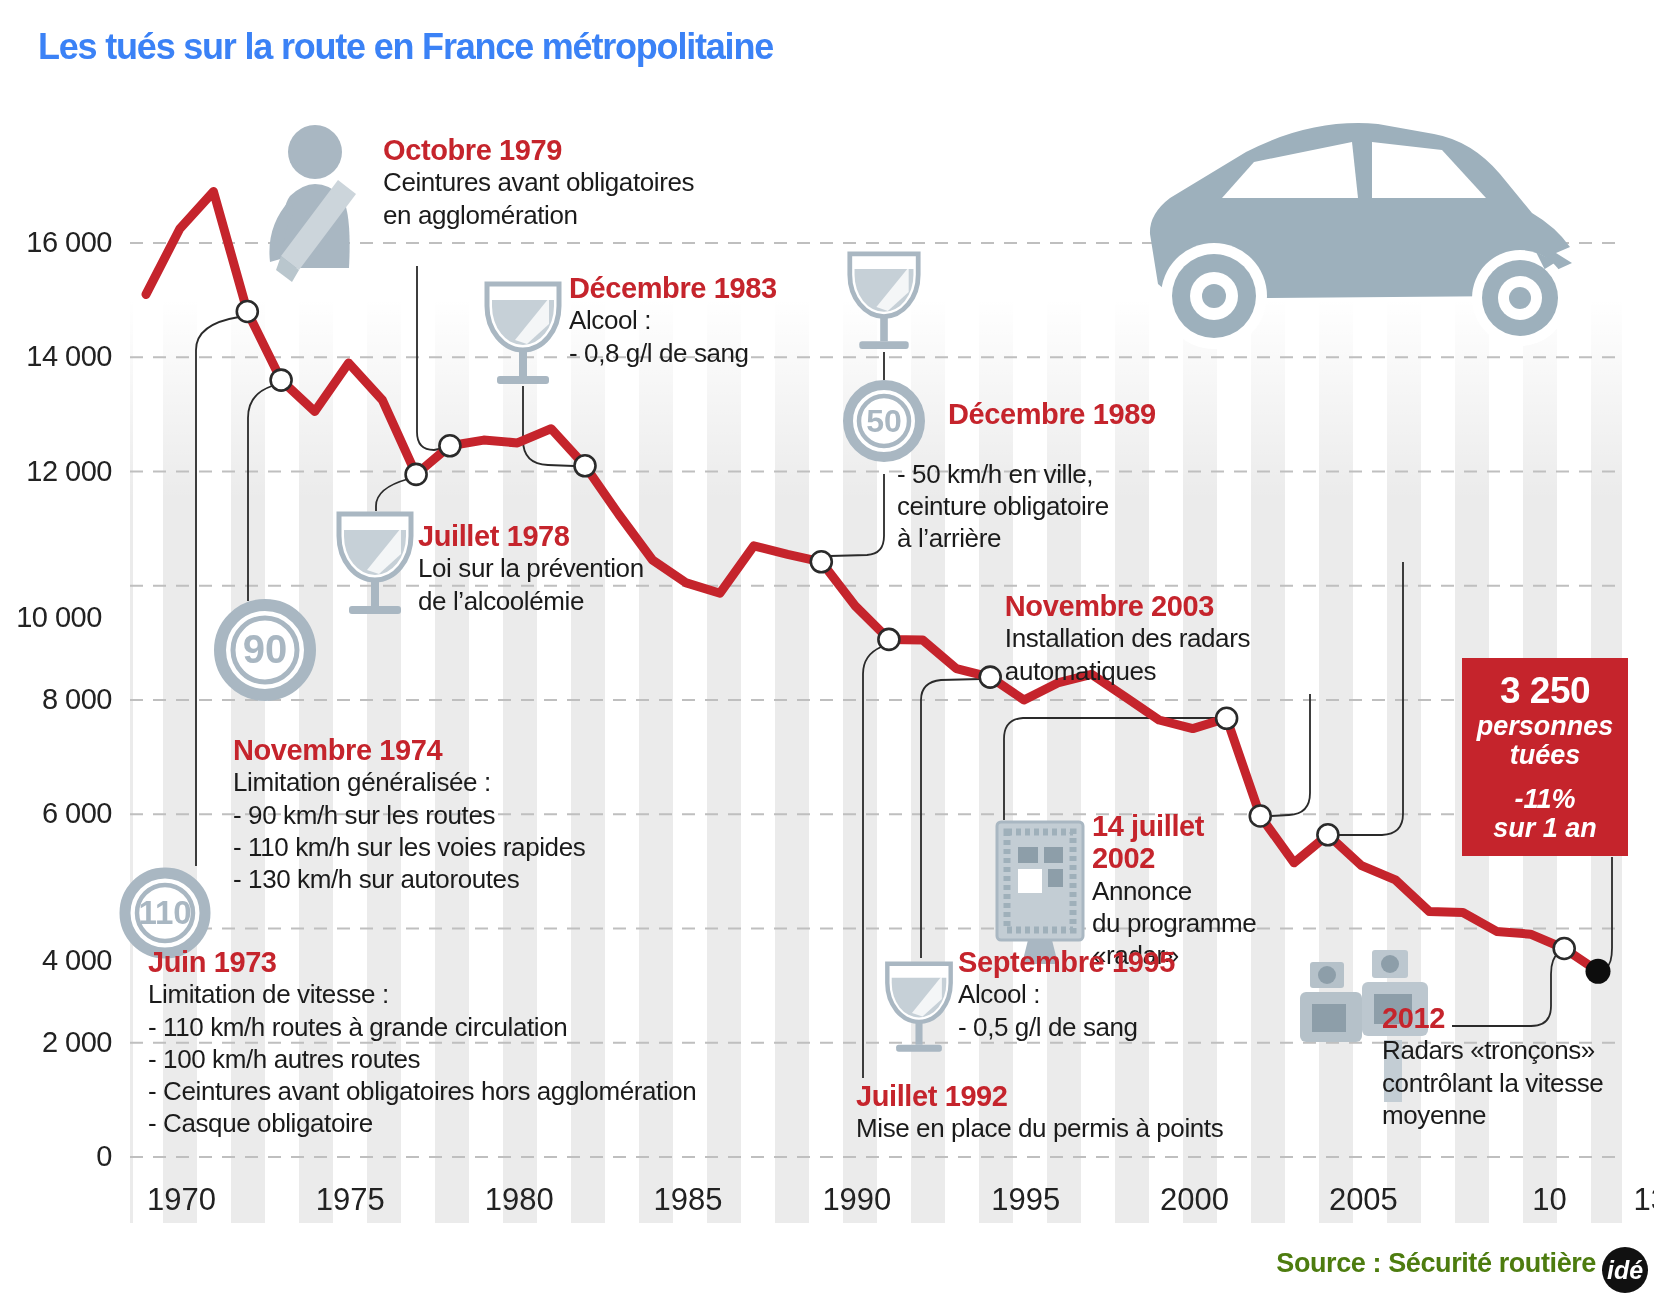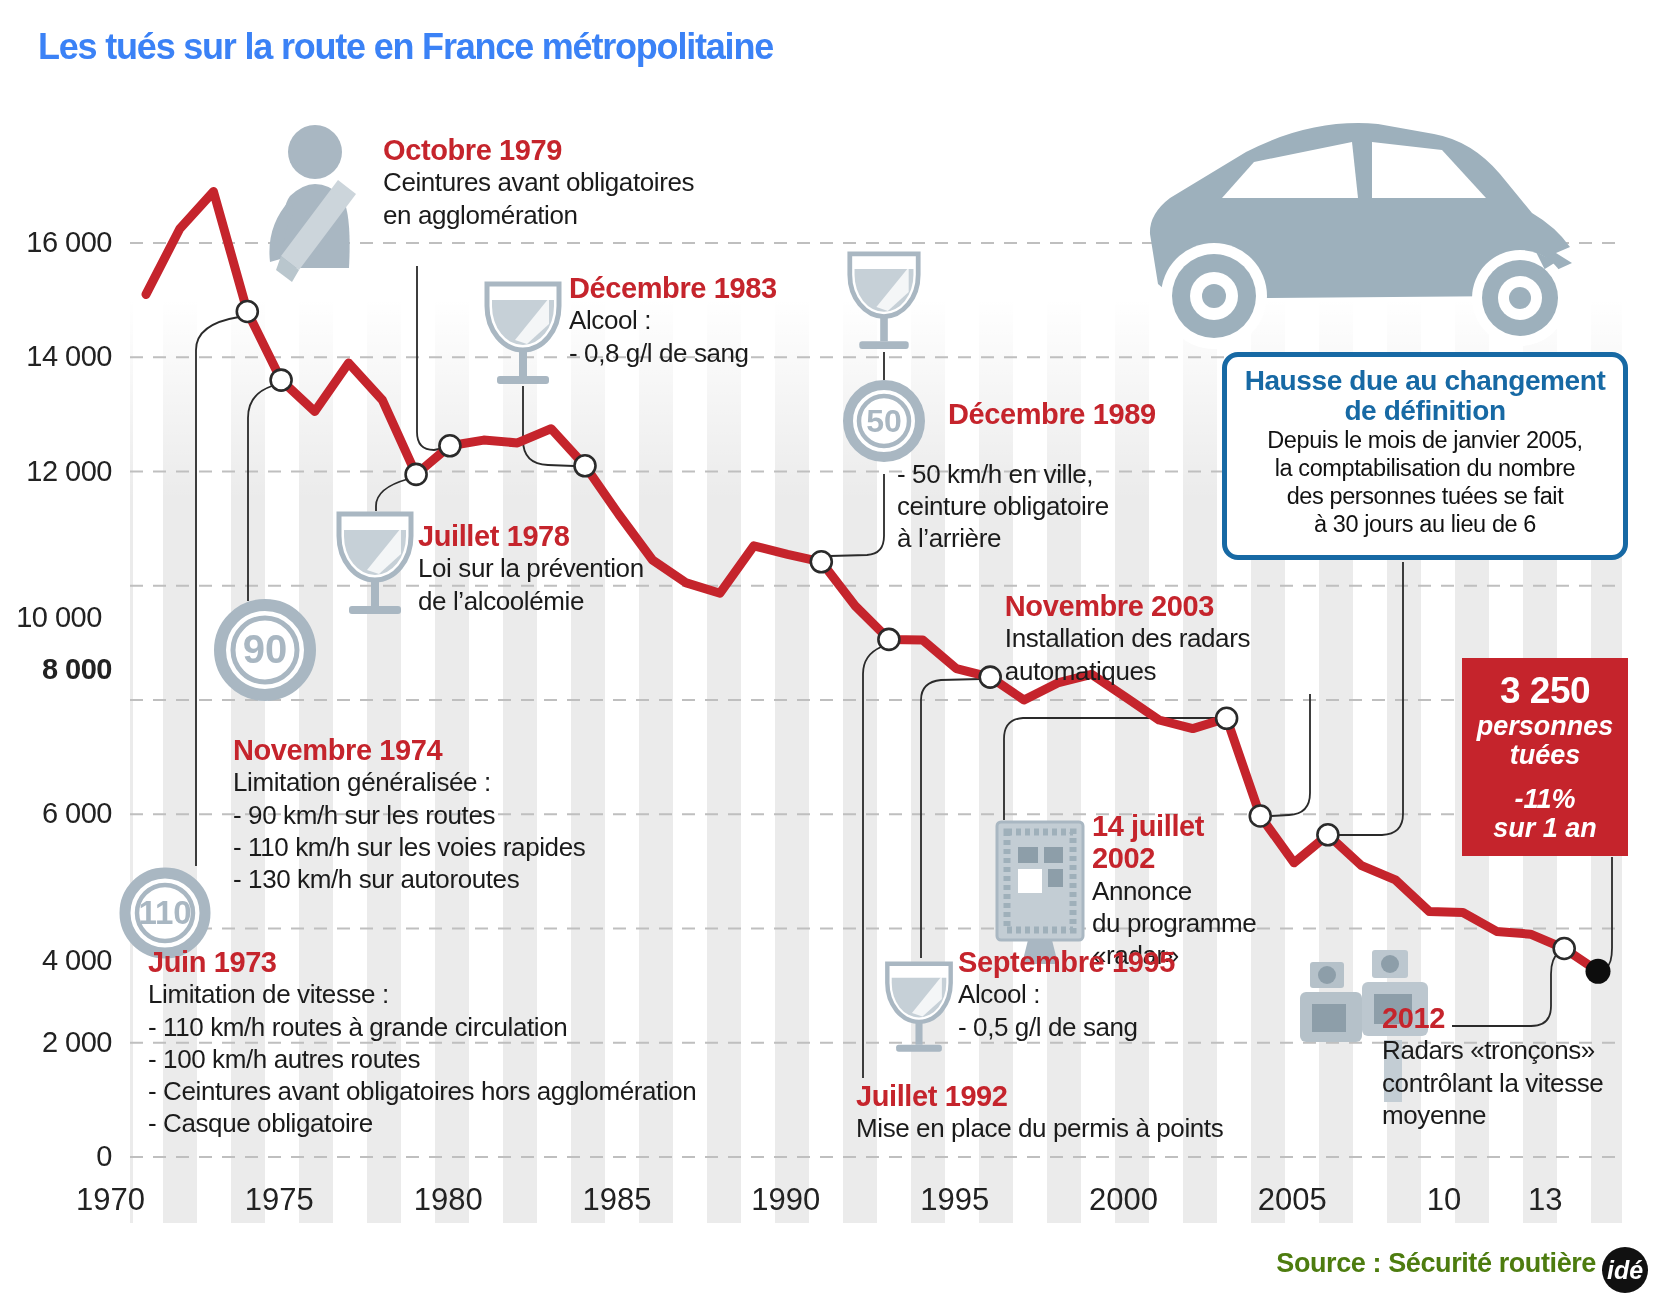--- a/index.html
+++ b/index.html
@@ -10,21 +10,21 @@
   #stripes{position:absolute;left:130px;top:170px;width:1492px;height:1053px;
            background-image:repeating-linear-gradient(90deg,#ebebeb 0 34px,#ffffff 34px 68px);
            background-position-x:33px}
   #stripefade{position:absolute;left:130px;top:170px;width:1492px;height:1053px;
            background:linear-gradient(180deg,#fff 0,#fff 130px,rgba(255,255,255,0) 330px)}
   #chart-svg{position:absolute;left:0;top:0}
   #title{left:38px;top:26px;font-size:36px;font-weight:bold;color:#3b82f6;letter-spacing:-1.2px}
   .ann-h{font-weight:bold;font-size:29px;line-height:1.12;color:#c5242c;letter-spacing:-0.4px}
   .ann-b{font-size:26px;line-height:1.24;color:#1b1b1b;letter-spacing:-0.4px}
   .ylab{position:absolute;left:6px;width:106px;text-align:right;font-size:29px;color:#222;letter-spacing:-0.5px}
-  .xlab{position:absolute;width:140px;text-align:left;font-size:31px;color:#222}
+  .xlab{position:absolute;width:140px;text-align:right;font-size:31px;color:#222}
   #a-oct1979{left:383px;top:134px}
   #a-dec1983{left:569px;top:272px}
   #a-juil1978{left:418px;top:520px}
   #a-oct1990{left:947px;top:240px}
   #a-dec1990h{left:948px;top:398px}
   #a-dec1990b{left:897px;top:458px}
   #a-nov1974{left:233px;top:734px}
   #a-juin1973{left:148px;top:946px}
   #a-nov2003{right:404px;top:590px;}
   #a-juil2002{left:1092px;top:810px}
@@ -290,45 +290,37 @@
 
   <div class="abs" id="a-2012">
     <div class="ann-h">2012</div>
     <div class="ann-b">
       <div>Radars «tronçons»</div>
       <div>contrôlant la vitesse</div>
       <div>moyenne</div>
     </div>
   </div>
 
-  <div class="abs" id="bluebox">
-    <div class="bh">Hausse due au changement</div>
-    <div class="bh">de définition</div>
-    <div class="bb">Depuis le mois de janvier 2005,</div>
-    <div class="bb">la comptabilisation du nombre</div>
-    <div class="bb">des personnes tuées se fait</div>
-    <div class="bb">à 30 jours au lieu de 6</div>
-  </div>
 
   <div class="abs" id="redbox">
     <div class="r1">3 250</div>
     <div class="r2">personnes</div>
     <div class="r2">tuées</div>
     <div class="gap"></div>
     <div class="r2">-11%</div>
     <div class="r2">sur 1 an</div>
   </div>
 
   <div id="source">Source : Sécurité routière</div>
 
 <div class="ylab" style="top: 226px;">16 000</div>
     <div class="ylab" style="top: 340.25px;">14 000</div>
     <div class="ylab" style="top: 454.5px;">12 000</div>
     <div class="ylab" style="top: 601px; text-align: center;">10 000</div>
-    <div class="ylab" style="top: 653px; font-weight: bold;">8 000</div>
+    <div class="ylab" style="top: 683px;">8 000</div>
     <div class="ylab" style="top: 797.25px;">6 000</div>
     <div class="ylab" style="top: 911.5px; margin-top: 32px;">4 000</div>
     <div class="ylab" style="top: 1025.75px;">2 000</div>
     <div class="ylab" style="top: 1140px;">0</div>
     <div class="xlab" style="left: 76px; top: 1182px;">1970</div>
     <div class="xlab" style="left: 244.837px; top: 1182px;">1975</div>
     <div class="xlab" style="left: 413.674px; top: 1182px;">1980</div>
     <div class="xlab" style="left: 582.512px; top: 1182px;">1985</div>
     <div class="xlab" style="left: 751.349px; top: 1182px;">1990</div>
     <div class="xlab" style="left: 920.186px; top: 1182px;">1995</div>

